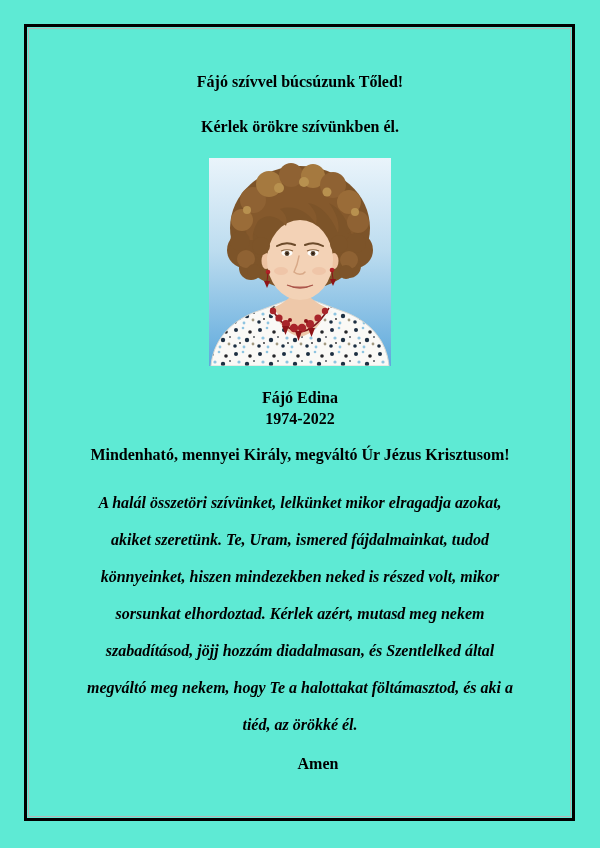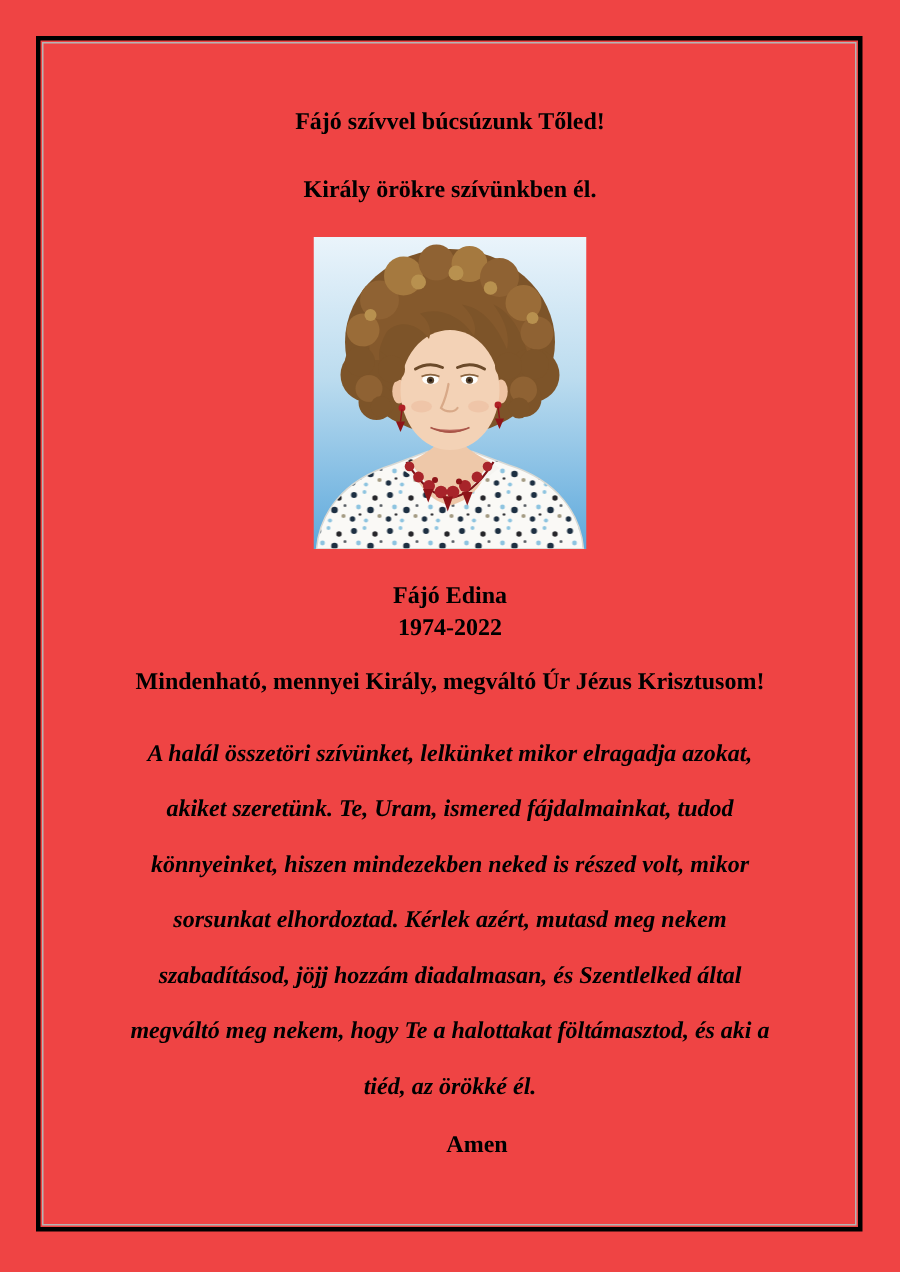--- a/index.html
+++ b/index.html
@@ -1,19 +1,19 @@
 <!DOCTYPE html>
 <html><head>
 <meta charset="utf-8">
 <style>
   html,body { margin:0; padding:0; background:#ffffff; }
   .page {
     position:relative;
     width:600px; height:848px;
-    background:#ef4444;
+    background:#5eead4;
     font-family:"Liberation Serif","DejaVu Serif",serif;
     font-weight:700;
     color:#000000;
     overflow:hidden;
   }
   .frame {
     position:absolute; left:24px; top:24px;
     width:551px; height:797px;
     border:3px solid #000000;
     box-sizing:border-box;
@@ -44,21 +44,21 @@
 </head>
 <body>
 
 <div class="page">
 
   <div class="frame">
     <div class="frame-inner"></div>
   </div>
 
   <div class="txt h1">Fájó szívvel búcsúzunk Tőled!</div>
-  <div class="txt h2">Király örökre szívünkben él.</div>
+  <div class="txt h2">Kérlek örökre szívünkben él.</div>
 
   <div class="photo">
     <svg viewBox="0 0 182 208" xmlns="http://www.w3.org/2000/svg">
       <defs>
         <linearGradient id="bgGrad" x1="0" y1="0" x2="0" y2="1">
           <stop offset="0" stop-color="#eaf4fb"></stop>
           <stop offset="0.45" stop-color="#bcdcef"></stop>
           <stop offset="1" stop-color="#5ea9dc"></stop>
         </linearGradient>
         <pattern id="speckle" width="24" height="24" patternUnits="userSpaceOnUse">

